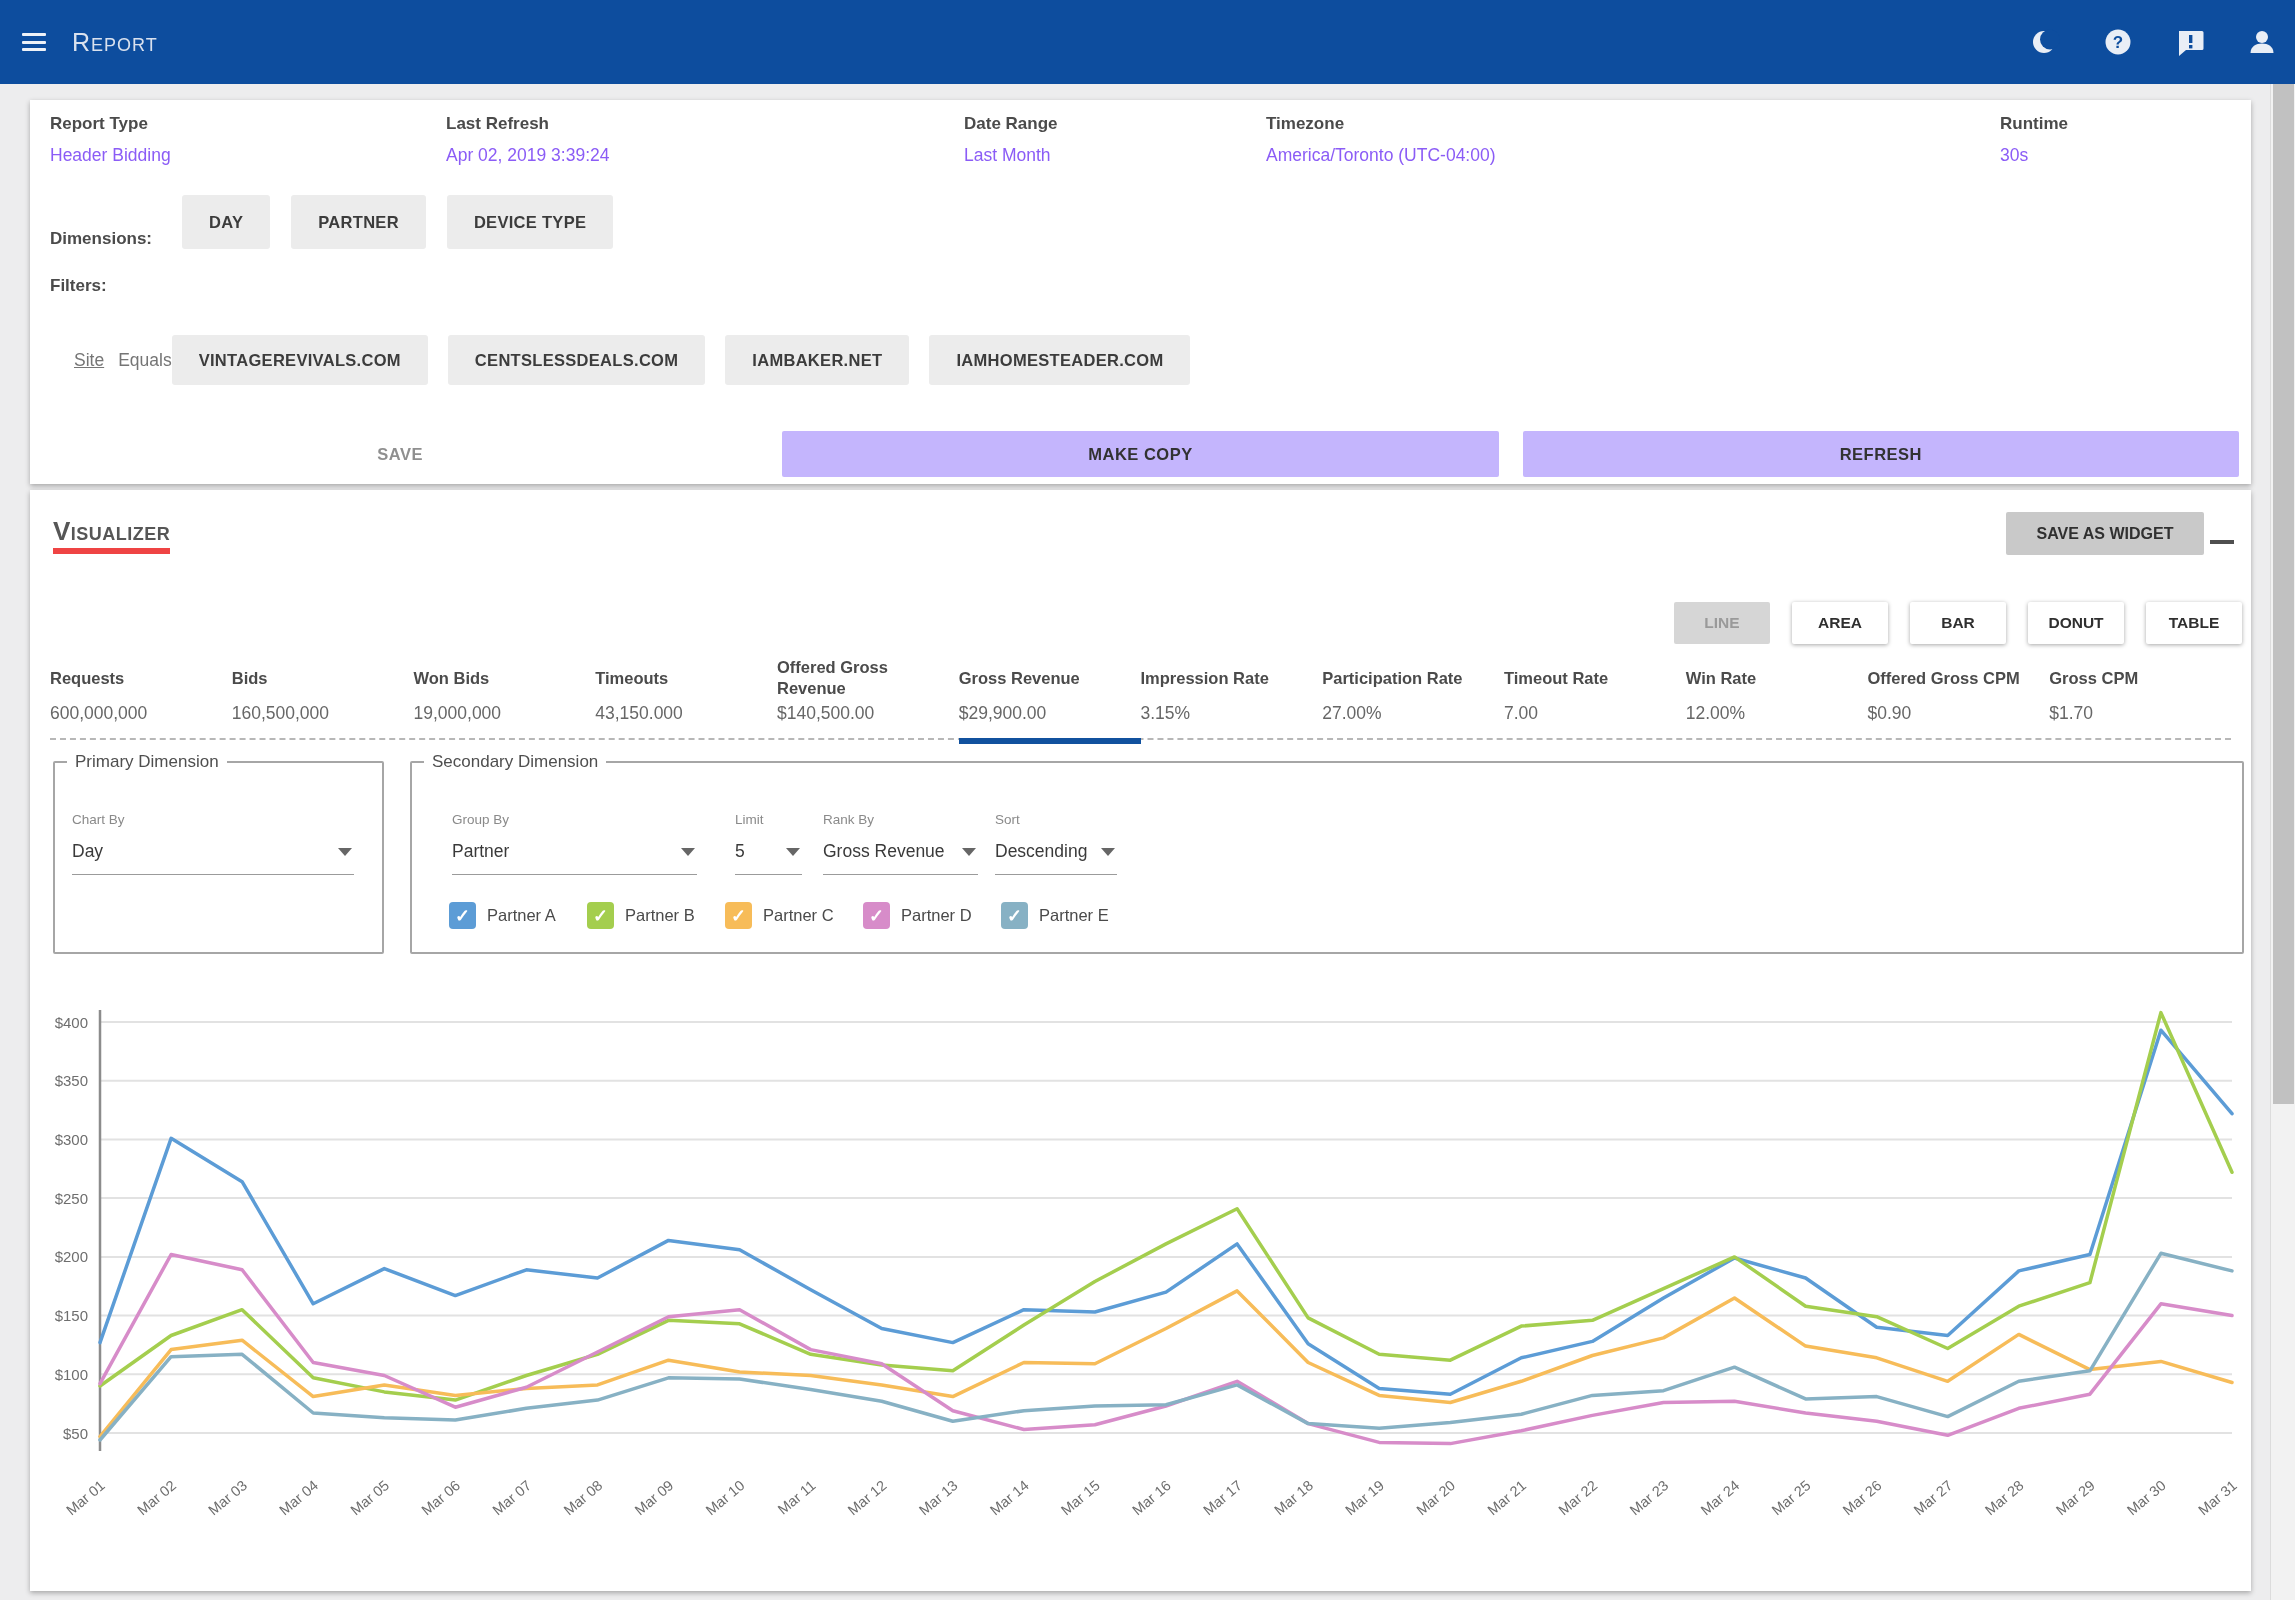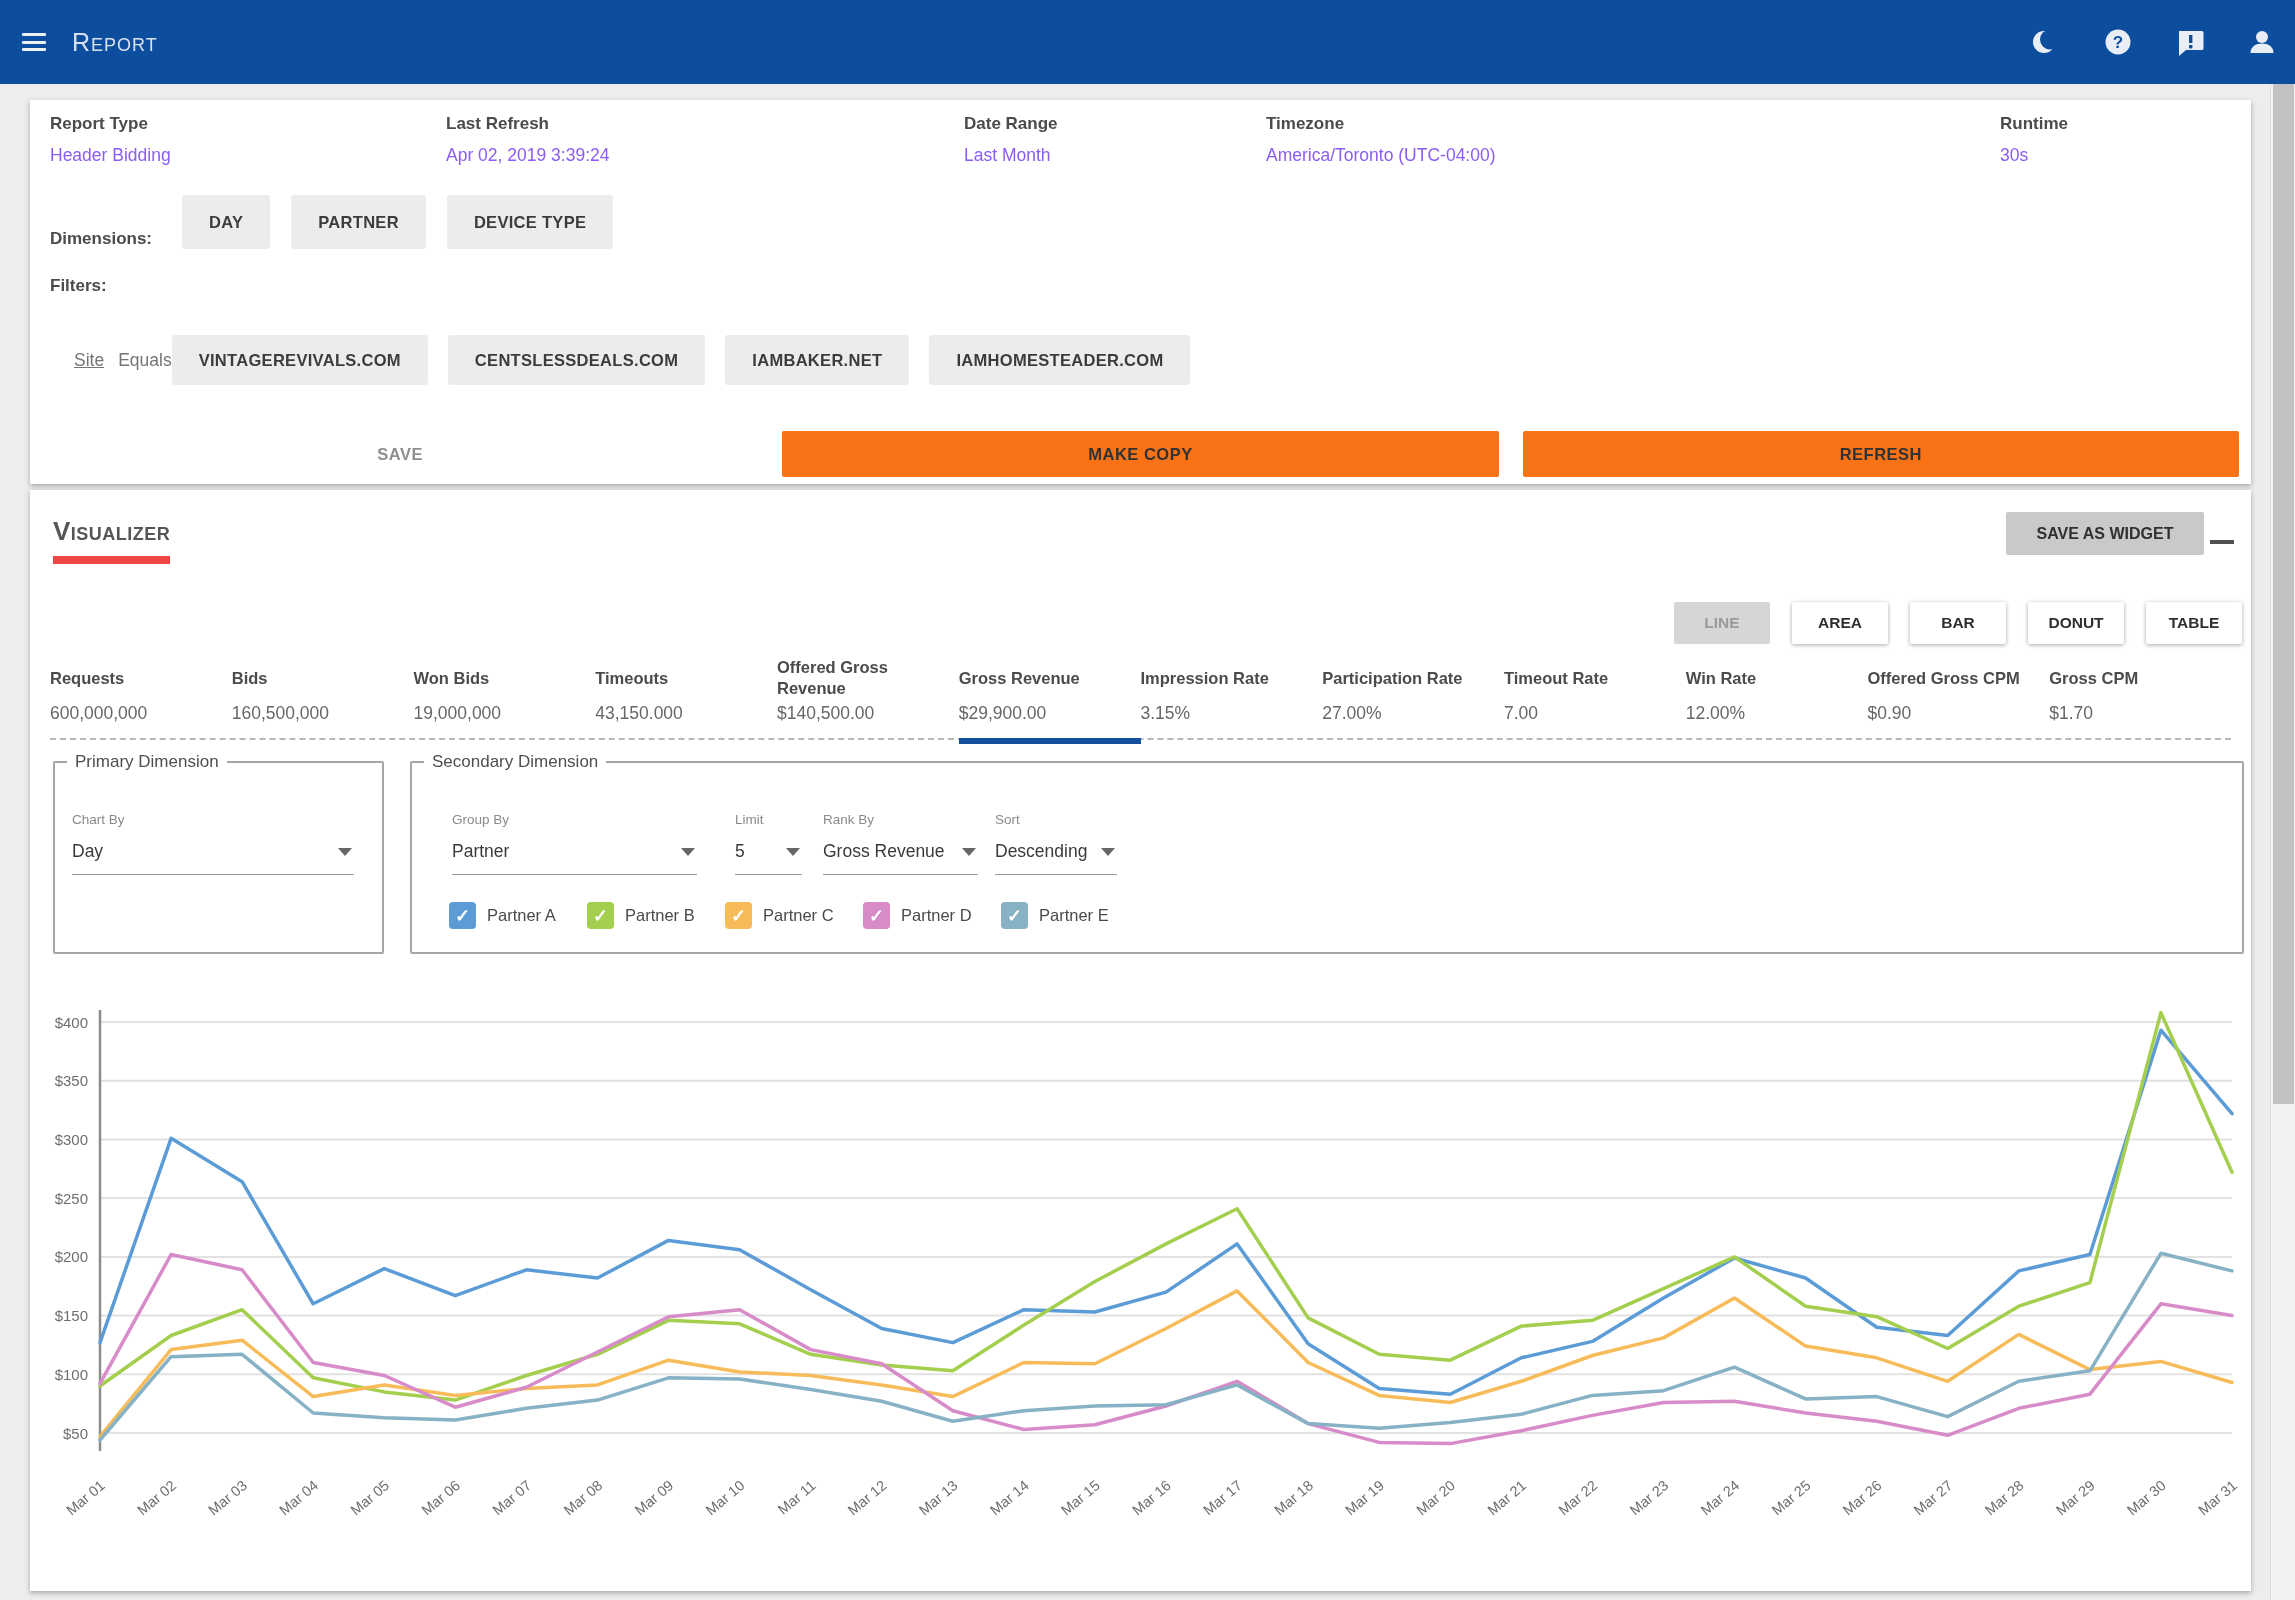--- a/index.html
+++ b/index.html
@@ -45,26 +45,26 @@
   .filters-label{ position:absolute; left:20px; top:176px; }
   .filter-row{ position:absolute; left:44px; top:235px; height:50px; display:flex; align-items:center; }
   .filter-field{ color:#757575; font-size:17.5px; text-decoration:underline; margin-right:14px; }
   .filter-op{ color:#757575; font-size:17.5px; }
   .filter-row .chip{ height:50px; line-height:50px; margin-right:20px; }
 
   .actions-row{ position:absolute; left:12px; right:12px; top:331px; height:46px; display:flex; gap:24px; }
   .btn{ flex:1; display:flex; align-items:center; justify-content:center;
         font-size:16.5px; font-weight:bold; letter-spacing:.5px; border-radius:2px; cursor:pointer; }
   .btn-flat{ color:#8f8f8f; background:transparent; }
-  .btn-raised{ background:#f97316; color:#323232; }
+  .btn-raised{ background:#c4b5fd; color:#323232; }
 
   
   .viz-title{
     position:absolute; left:23px; top:26px; font-size:26px; font-weight:bold; color:#565656;
-    font-variant:small-caps; letter-spacing:.5px; border-bottom:8px solid #ef4444; padding-bottom:9px;
+    font-variant:small-caps; letter-spacing:.5px; border-bottom:6px solid #ef4444; padding-bottom:1px;
   }
   .save-widget-btn{
     position:absolute; left:1976px; top:22px; width:198px; height:43px;
     background:#c9c9c9; color:#303030; font-size:16px; font-weight:bold;
     display:flex; align-items:center; justify-content:center; border-radius:2px; cursor:pointer;
   }
   .minimize-icon{ position:absolute; left:2180px; top:50px; width:24px; height:4px; background:#4f4f4f; cursor:pointer; }
 
   .chart-type-row{ position:absolute; left:1644px; top:112px; display:flex; gap:22px; }
   .ct-btn{

